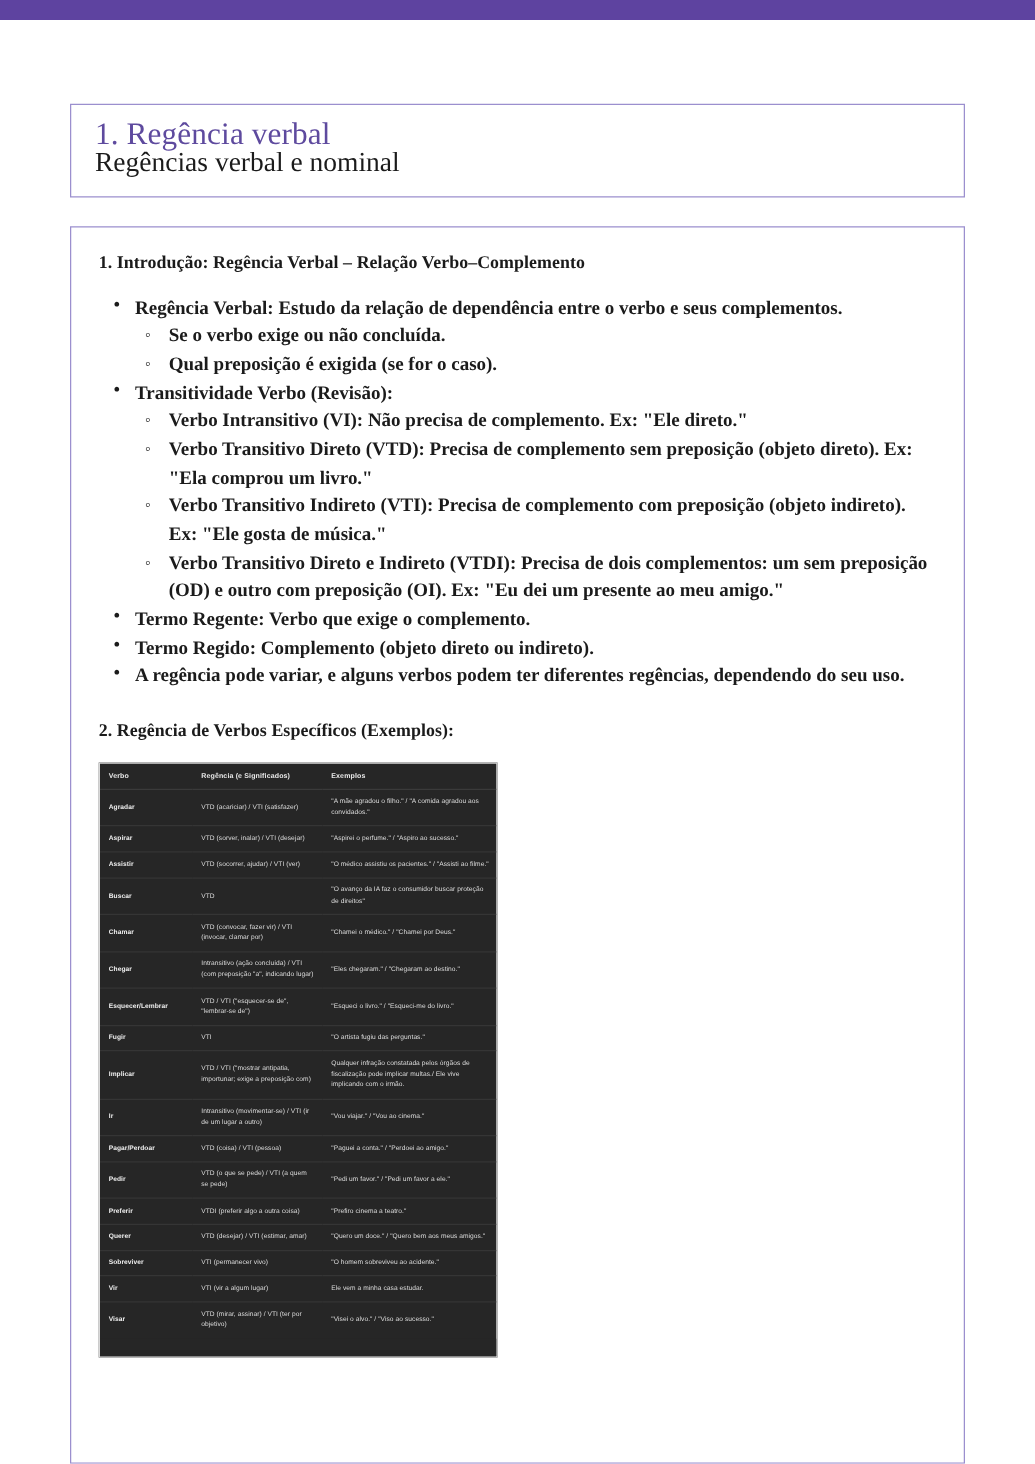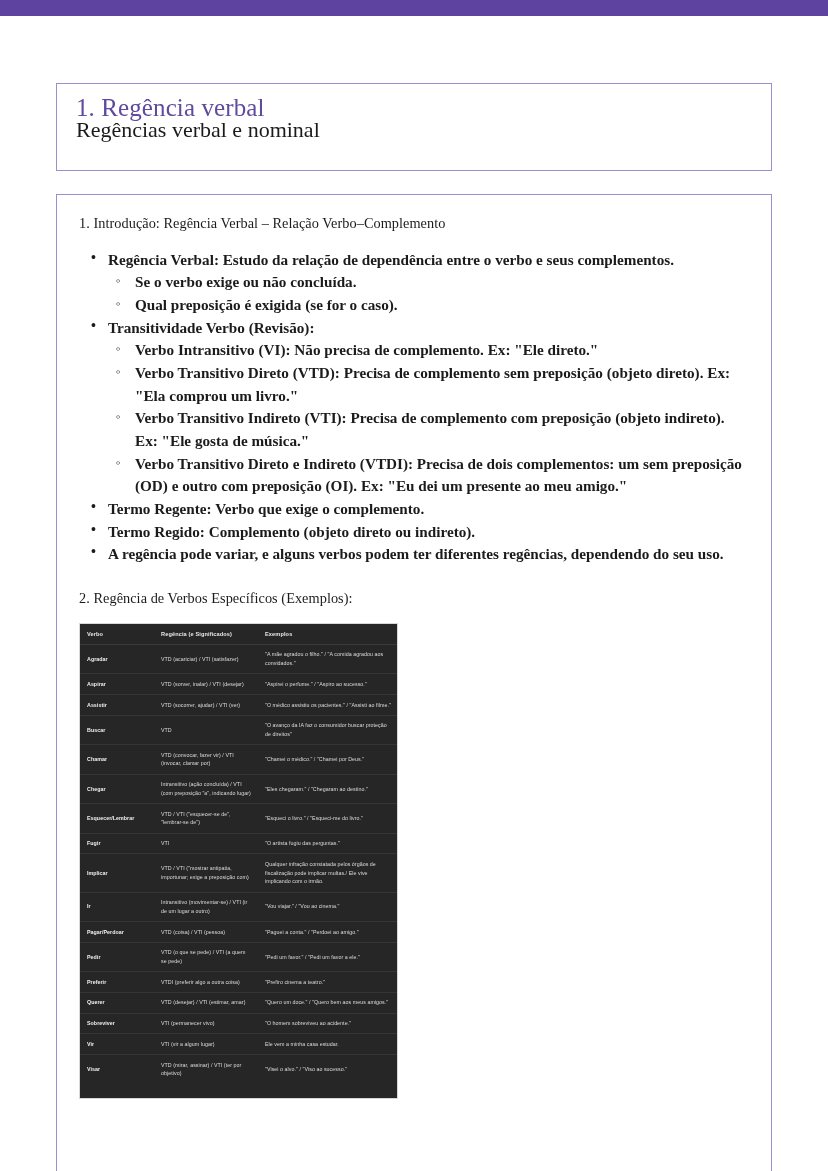--- a/index.html
+++ b/index.html
@@ -27,21 +27,21 @@
     padding: 0 56px;
     box-sizing: border-box;
     width: 828px;
   }
 
   
   .title-card {
     margin-top: 67px;
     border: 1px solid #9b8fce;
     box-sizing: border-box;
-    height: 88px;
+    height: 75px;
     padding: 10px 19px 0 19px;
   }
   .doc-title {
     font-size: 25px;
     font-weight: 400;
     color: #5e4a9e;
     line-height: 1.08;
     letter-spacing: 0.1px;
     margin: 0;
   }
@@ -58,21 +58,21 @@
   .content-card {
     margin-top: 23px;
     border: 1px solid #9b8fce;
     box-sizing: border-box;
     min-height: 990px;
     padding: 20px 22px 30px 22px;
   }
 
   .section-heading {
     font-size: 14.3px;
-    font-weight: normal;
+    font-weight: bold;
     color: #1b1b1b;
     margin: 0 0 0 0;
     letter-spacing: 0.05px;
   }
   .section-heading.second {
     margin-top: 24px;
   }
 
   ul.lvl1 {
     list-style: none;

